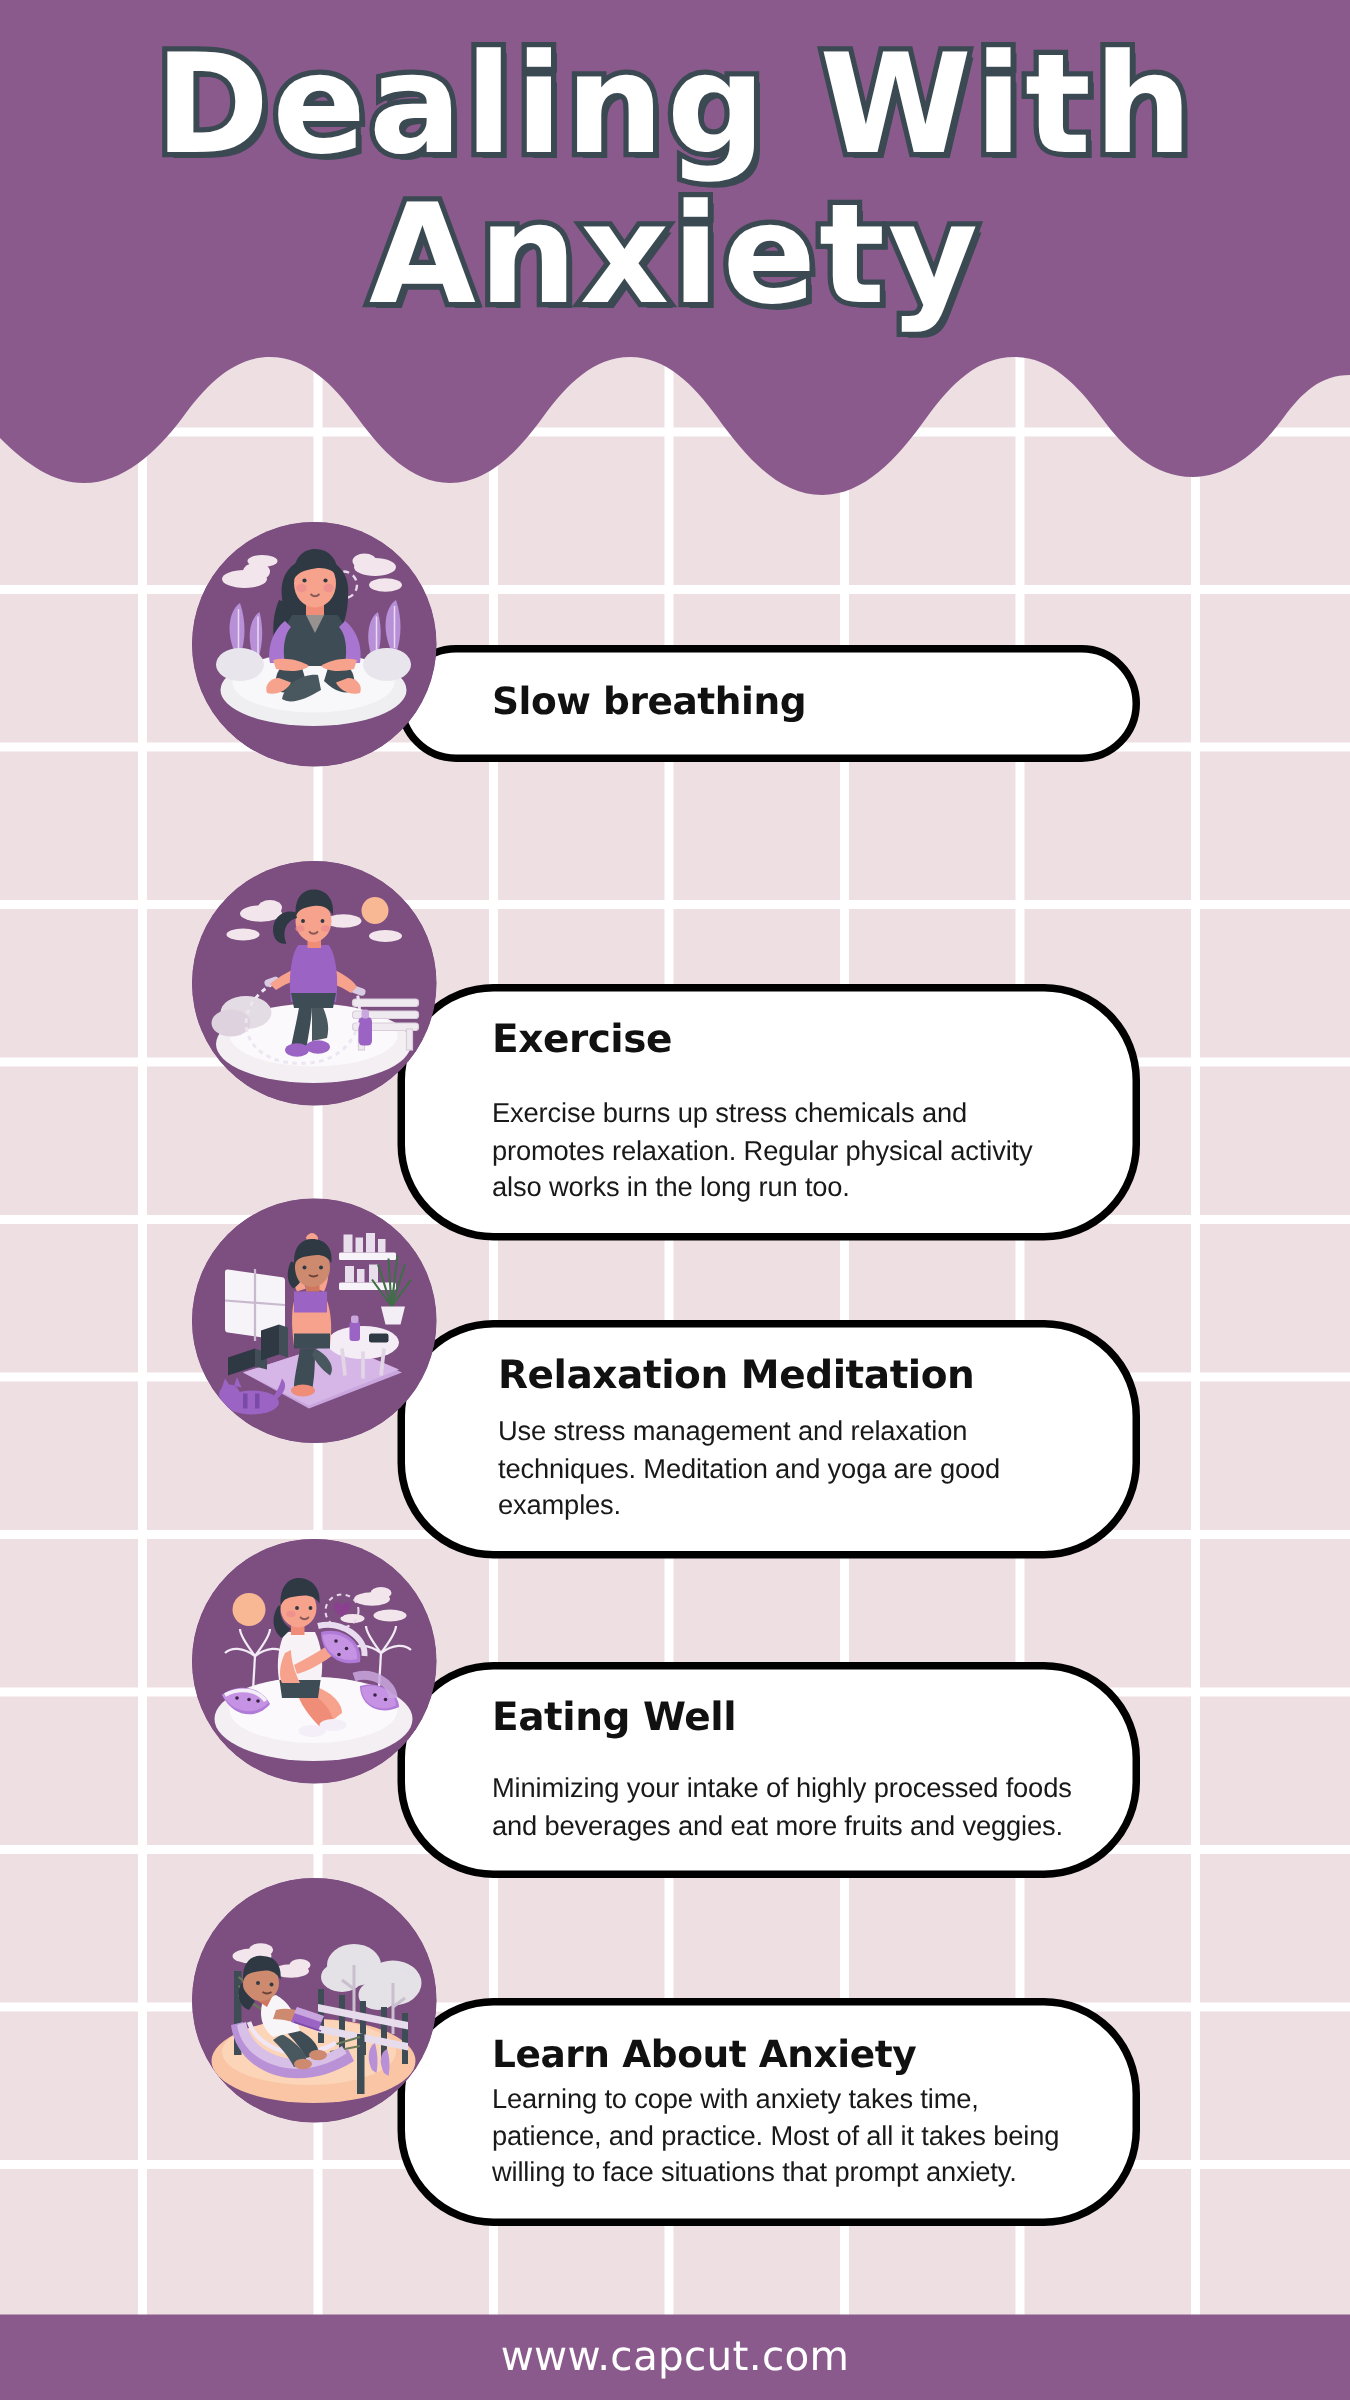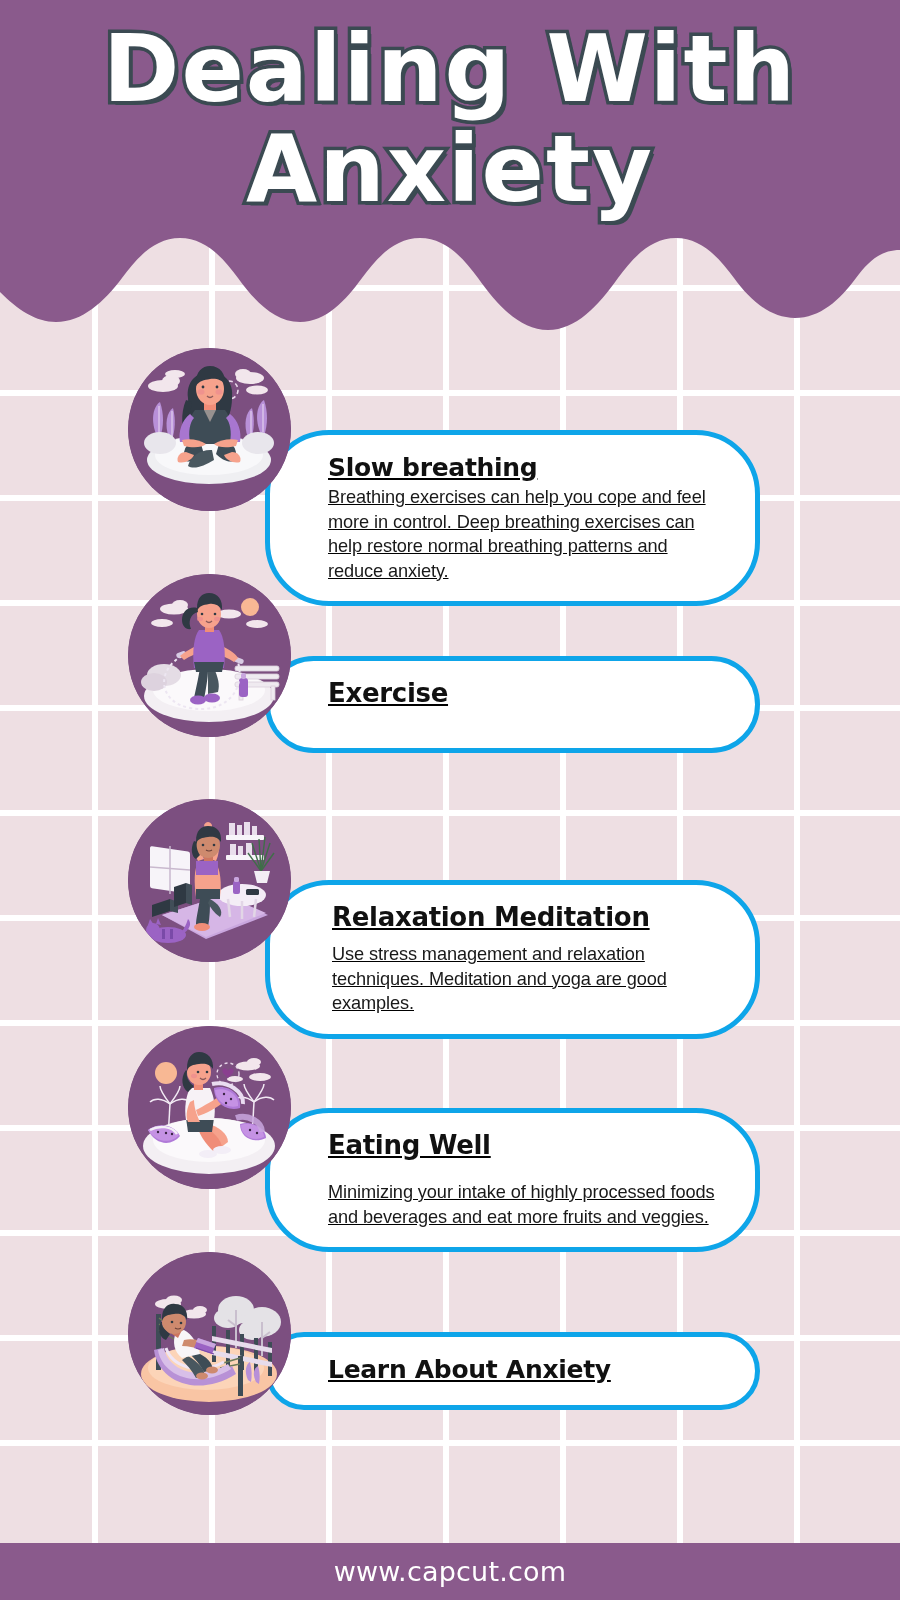--- a/index.html
+++ b/index.html
@@ -98,25 +98,24 @@
     top: 18px;
   }
   .icon-circle svg { display: block; }
 
   
   .card {
     position: absolute;
     left: 265px;
     width: 495px;
     background: #FFFFFF;
-    border: 5px solid #0ea5e9;
+    border: 5px solid #000000;
     border-radius: 64px;
     padding: 16px 34px 18px 58px;
     z-index: 4;
-    text-decoration: underline;
   }
 
   .card-title {
     font-family: "DejaVu Sans", sans-serif;
     font-weight: bold;
     font-size: 25px;
     line-height: 33px;
     color: #111111;
     margin-bottom: 1px;
     letter-spacing: -0.3px;
@@ -259,21 +258,20 @@
           <ellipse cx="91" cy="44" rx="3.5" ry="2.8" fill="#EE8E8E" opacity="0.8"></ellipse>
           <path d="M79 48 Q82 51 85 48" stroke="#8A5A5A" stroke-width="1.3" fill="none"></path>
           <circle cx="75" cy="39" r="1.4" fill="#2F3943"></circle>
           <circle cx="89" cy="39" r="1.4" fill="#2F3943"></circle>
 
           <path d="M76 62 L82 74 L88 62 Z" fill="#F0D6C8" opacity="0.5"></path>
         </svg>
       </div>
       <div class="card">
         <div class="card-title">Slow breathing</div>
-        <div class="card-body">Breathing exercises can help you cope and feel more in control. Deep breathing exercises  can help restore normal breathing patterns and reduce anxiety.</div>
       </div>
     </div>
 
     <div class="row row-2">
       <div class="icon-circle">
         <svg width="163" height="163" viewBox="0 0 163 163">
           <circle cx="81.5" cy="81.5" r="81.5" fill="#7C4F80"></circle>
 
           <circle cx="122" cy="33" r="9" fill="#F8B894"></circle>
 
@@ -328,20 +326,21 @@
           <path d="M69 34 C60 32 54 38 54 46 C54 52 58 56 63 55 C60 48 62 40 70 38 Z" fill="#2F3943"></path>
           <circle cx="74" cy="40" r="1.3" fill="#2F3943"></circle>
           <circle cx="87" cy="40" r="1.3" fill="#2F3943"></circle>
           <ellipse cx="72" cy="45" rx="3" ry="2.2" fill="#EE8E8E" opacity="0.8"></ellipse>
           <ellipse cx="89" cy="45" rx="3" ry="2.2" fill="#EE8E8E" opacity="0.8"></ellipse>
           <path d="M78 47 Q81 50 84 47" stroke="#8A5A5A" stroke-width="1.2" fill="none"></path>
         </svg>
       </div>
       <div class="card">
         <div class="card-title">Exercise</div>
+        <div class="card-body">Exercise burns up stress chemicals and promotes relaxation. Regular physical activity also works in the long run too.</div>
       </div>
     </div>
 
     <div class="row row-3">
       <div class="icon-circle">
         <svg width="163" height="163" viewBox="0 0 163 163">
           <circle cx="81.5" cy="81.5" r="81.5" fill="#7C4F80"></circle>
 
           <g>
             <rect x="22" y="44" width="40" height="42" rx="2" fill="#F7F4F9" transform="skewY(8)"></rect>
@@ -604,20 +603,21 @@
           <path d="M47 76 Q50 78 53 76" stroke="#6B4038" stroke-width="1.2" fill="none"></path>
 
           <g fill="#B890D8">
             <path d="M120 128 C116 120 118 112 122 110 C124 118 124 124 123 130 Z"></path>
             <path d="M128 130 C124 122 126 116 130 114 C132 120 132 126 131 132 Z"></path>
           </g>
         </svg>
       </div>
       <div class="card">
         <div class="card-title">Learn About Anxiety</div>
+        <div class="card-body">Learning to cope with anxiety takes time, patience, and practice. Most of all it takes being willing to face situations that prompt anxiety.</div>
       </div>
     </div>
 
   </div>
 
   <div class="footer">
     <span class="footer-text">www.capcut.com</span>
   </div>
 
 </div>

